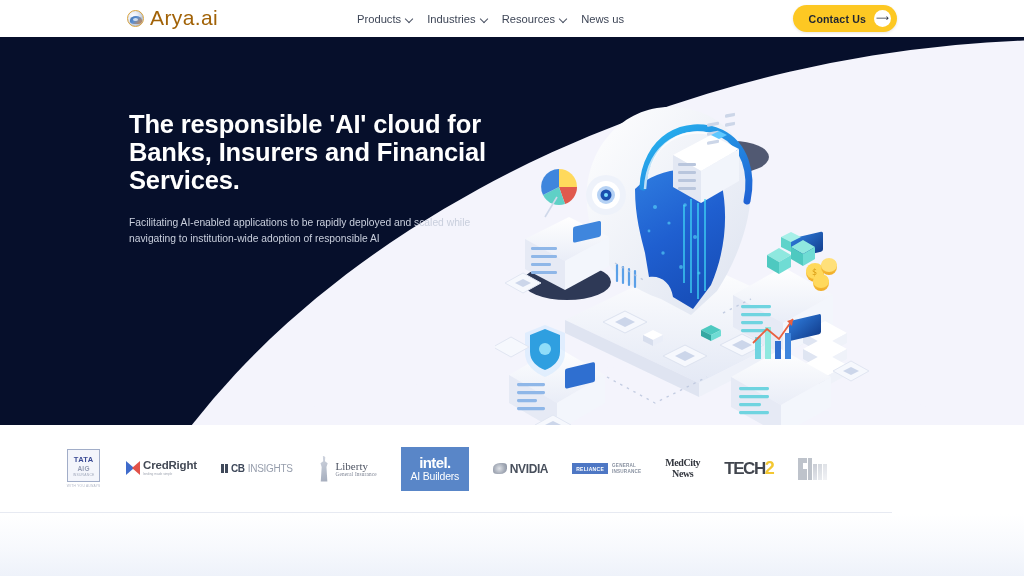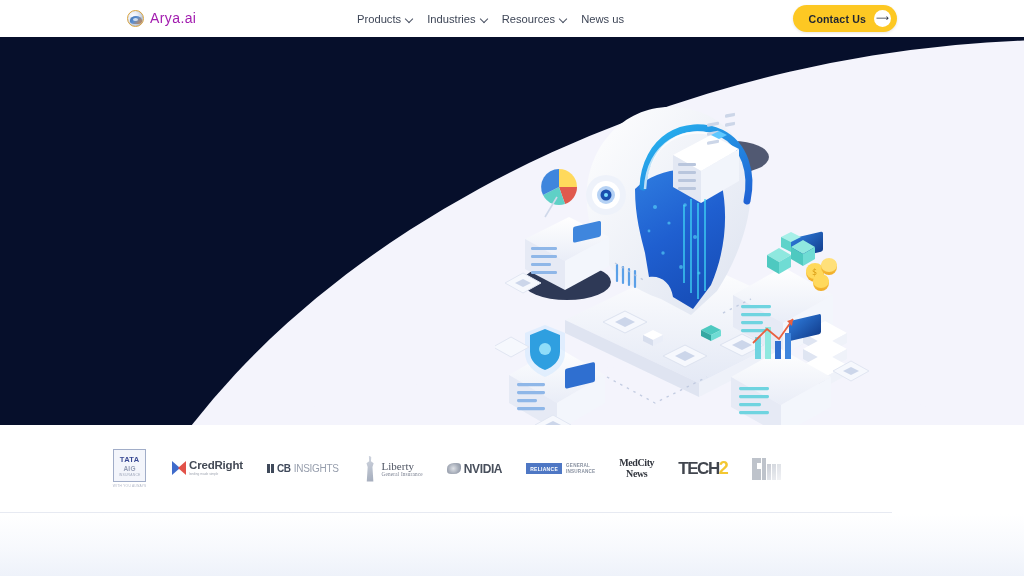--- a/index.html
+++ b/index.html
@@ -36,21 +36,21 @@
     border-radius: 60% 60% 40% 40%;
     background: linear-gradient(135deg, #3a6fb0 0%, #5d8fd0 45%, #d9853a 100%);
   }
   .brand-mark::after {
     content: ""; position: absolute;
     left: 4.5px; top: 7.5px; width: 5px; height: 3px;
     border-radius: 50%;
     background: #f2f5fa; opacity: .75;
   }
   .brand-name {
-    font-size: 14px; color: #a21caf;
+    font-size: 21px; color: #a16207;
     letter-spacing: .4px; font-weight: 400;
     white-space: nowrap;
   }
 
   .nav {
     position: absolute; left: 357px; top: 0; height: 37px;
     display: flex; align-items: center; gap: 14px;
   }
   .nav-item {
     display: flex; align-items: center; gap: 5px;
@@ -257,20 +257,24 @@
   <button class="cta">
     <span class="cta-label">Contact Us</span>
     <span class="cta-arrow">⟶</span>
   </button>
 </div>
 
 <div class="hero">
   <div class="hero-ellipse"></div>
   <div class="hero-ellipse2"></div>
 
+  <div class="hero-text">
+    <h1 class="hero-h1">The responsible 'AI' cloud for Banks, Insurers and Financial Services.</h1>
+    <p class="hero-p">Facilitating AI-enabled applications to be rapidly deployed and scaled while navigating to institution-wide adoption of responsible AI</p>
+  </div>
 
   <div class="illus">
     <svg viewBox="0 0 420 360" xmlns="http://www.w3.org/2000/svg">
       <defs>
         <linearGradient id="gHeadW" x1="0" y1="0" x2="1" y2="1">
           <stop offset="0%" stop-color="#ffffff"></stop>
             <stop offset="100%" stop-color="#dde3f0"></stop>
         </linearGradient>
         <linearGradient id="gHeadB" x1="0" y1="0" x2="0.4" y2="1">
           <stop offset="0%" stop-color="#2f7de0"></stop>
@@ -549,20 +553,24 @@
   </div>
 
   <div class="logo lg-liberty">
     <div class="statue"></div>
     <div class="ltxt">
       <div class="l1">Liberty</div>
       <div class="l2">General Insurance</div>
     </div>
   </div>
 
+  <div class="logo lg-intel">
+    <div class="i1">intel.</div>
+    <div class="i2">AI Builders</div>
+  </div>
 
   <div class="logo lg-nvidia">
     <div class="eye"></div>
     <span class="ntxt">NVIDIA</span>
   </div>
 
   <div class="logo lg-reliance">
     <span class="badge">RELIANCE</span>
     <div class="rt">
       <span>GENERAL</span>

